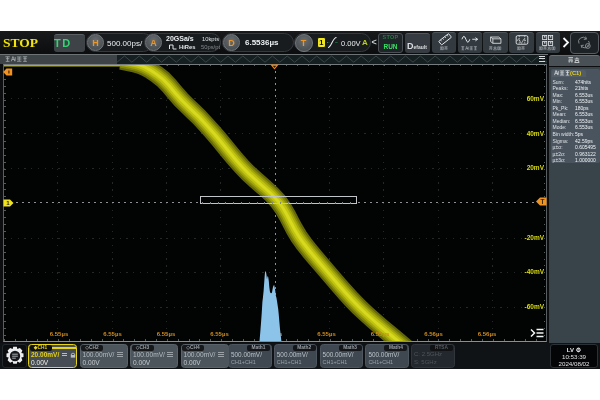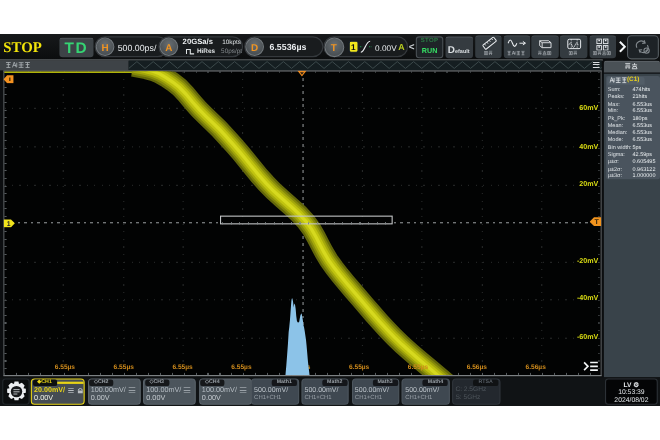--- a/index.html
+++ b/index.html
@@ -2,21 +2,21 @@
 <html><head><meta charset="utf-8"><style>
 *{margin:0;padding:0;box-sizing:border-box}
 html,body{width:600px;height:400px;background:#fff;font-family:"Liberation Sans",sans-serif;overflow:hidden}
 .a{position:absolute}
 </style></head><body>
 <div class="a" id="scr" style="left:0;top:31px;width:600px;height:338px;background:#0c0e10;overflow:hidden">
 </div>
 
 <div class="a" style="left:0;top:31px;width:600px;height:23px;background:linear-gradient(#17191b,#0b0d0e)"></div>
 <div class="a" style="left:3px;top:34.5px;width:50px;height:14px;color:#f2e40a;font:bold 13.5px 'Liberation Serif',serif;letter-spacing:0px">STOP</div>
-<div class="a" style="left:54px;top:33.5px;width:31px;height:18px;background:#3d4347;border-radius:3px;border-top:1px solid #5a6064;text-align:center;line-height:17px;font-size:14px;font-weight:bold;color:#35d473;letter-spacing:1.5px">TD</div>
+<div class="a" style="left:54px;top:33.5px;width:31px;height:18px;background:#3d4347;border-radius:3px;border-top:1px solid #5a6064;line-height:17px;font-size:11px;font-weight:bold;color:#35d473;letter-spacing:1.5px">TD</div>
 <div class="a" style="left:86px;top:33px;width:67px;height:19px;background:#191c1e;border:1px solid #35393d;border-radius:9.5px"></div>
 <div class="a" style="left:87px;top:34px;width:17px;height:17px;border-radius:50%;background:radial-gradient(circle at 50% 35%,#676d71,#3f4549);border:1px solid #72787c;text-align:center;line-height:16px;font-size:9px;font-weight:bold;color:#f09422">H</div>
 <div class="a" style="left:107px;top:38.5px;width:46px;height:9px;font-size:8px;font-weight:normal;color:#eceff1">500.00ps/</div>
 <div class="a" style="left:144px;top:33px;width:77px;height:19px;background:#191c1e;border:1px solid #35393d;border-radius:9.5px"></div>
 <div class="a" style="left:145px;top:34px;width:17px;height:17px;border-radius:50%;background:radial-gradient(circle at 50% 35%,#676d71,#3f4549);border:1px solid #72787c;text-align:center;line-height:16px;font-size:9px;font-weight:bold;color:#f09422">A</div>
 <div class="a" style="left:166px;top:34.5px;width:30px;height:8px;font-size:7px;font-weight:bold;color:#eceff1">20GSa/s</div>
 <svg class="a" style="left:169px;top:44px" width="8" height="6" viewBox="0 0 8 6">
     <path d="M0.5,5 V1 H4 V5 H7.5" stroke="#dfe3e5" stroke-width="1" fill="none"></path>
   </svg>
 <div class="a" style="left:179px;top:43.5px;width:22px;height:7px;font-size:5.8px;font-weight:bold;color:#dfe3e5">HiRes</div>

